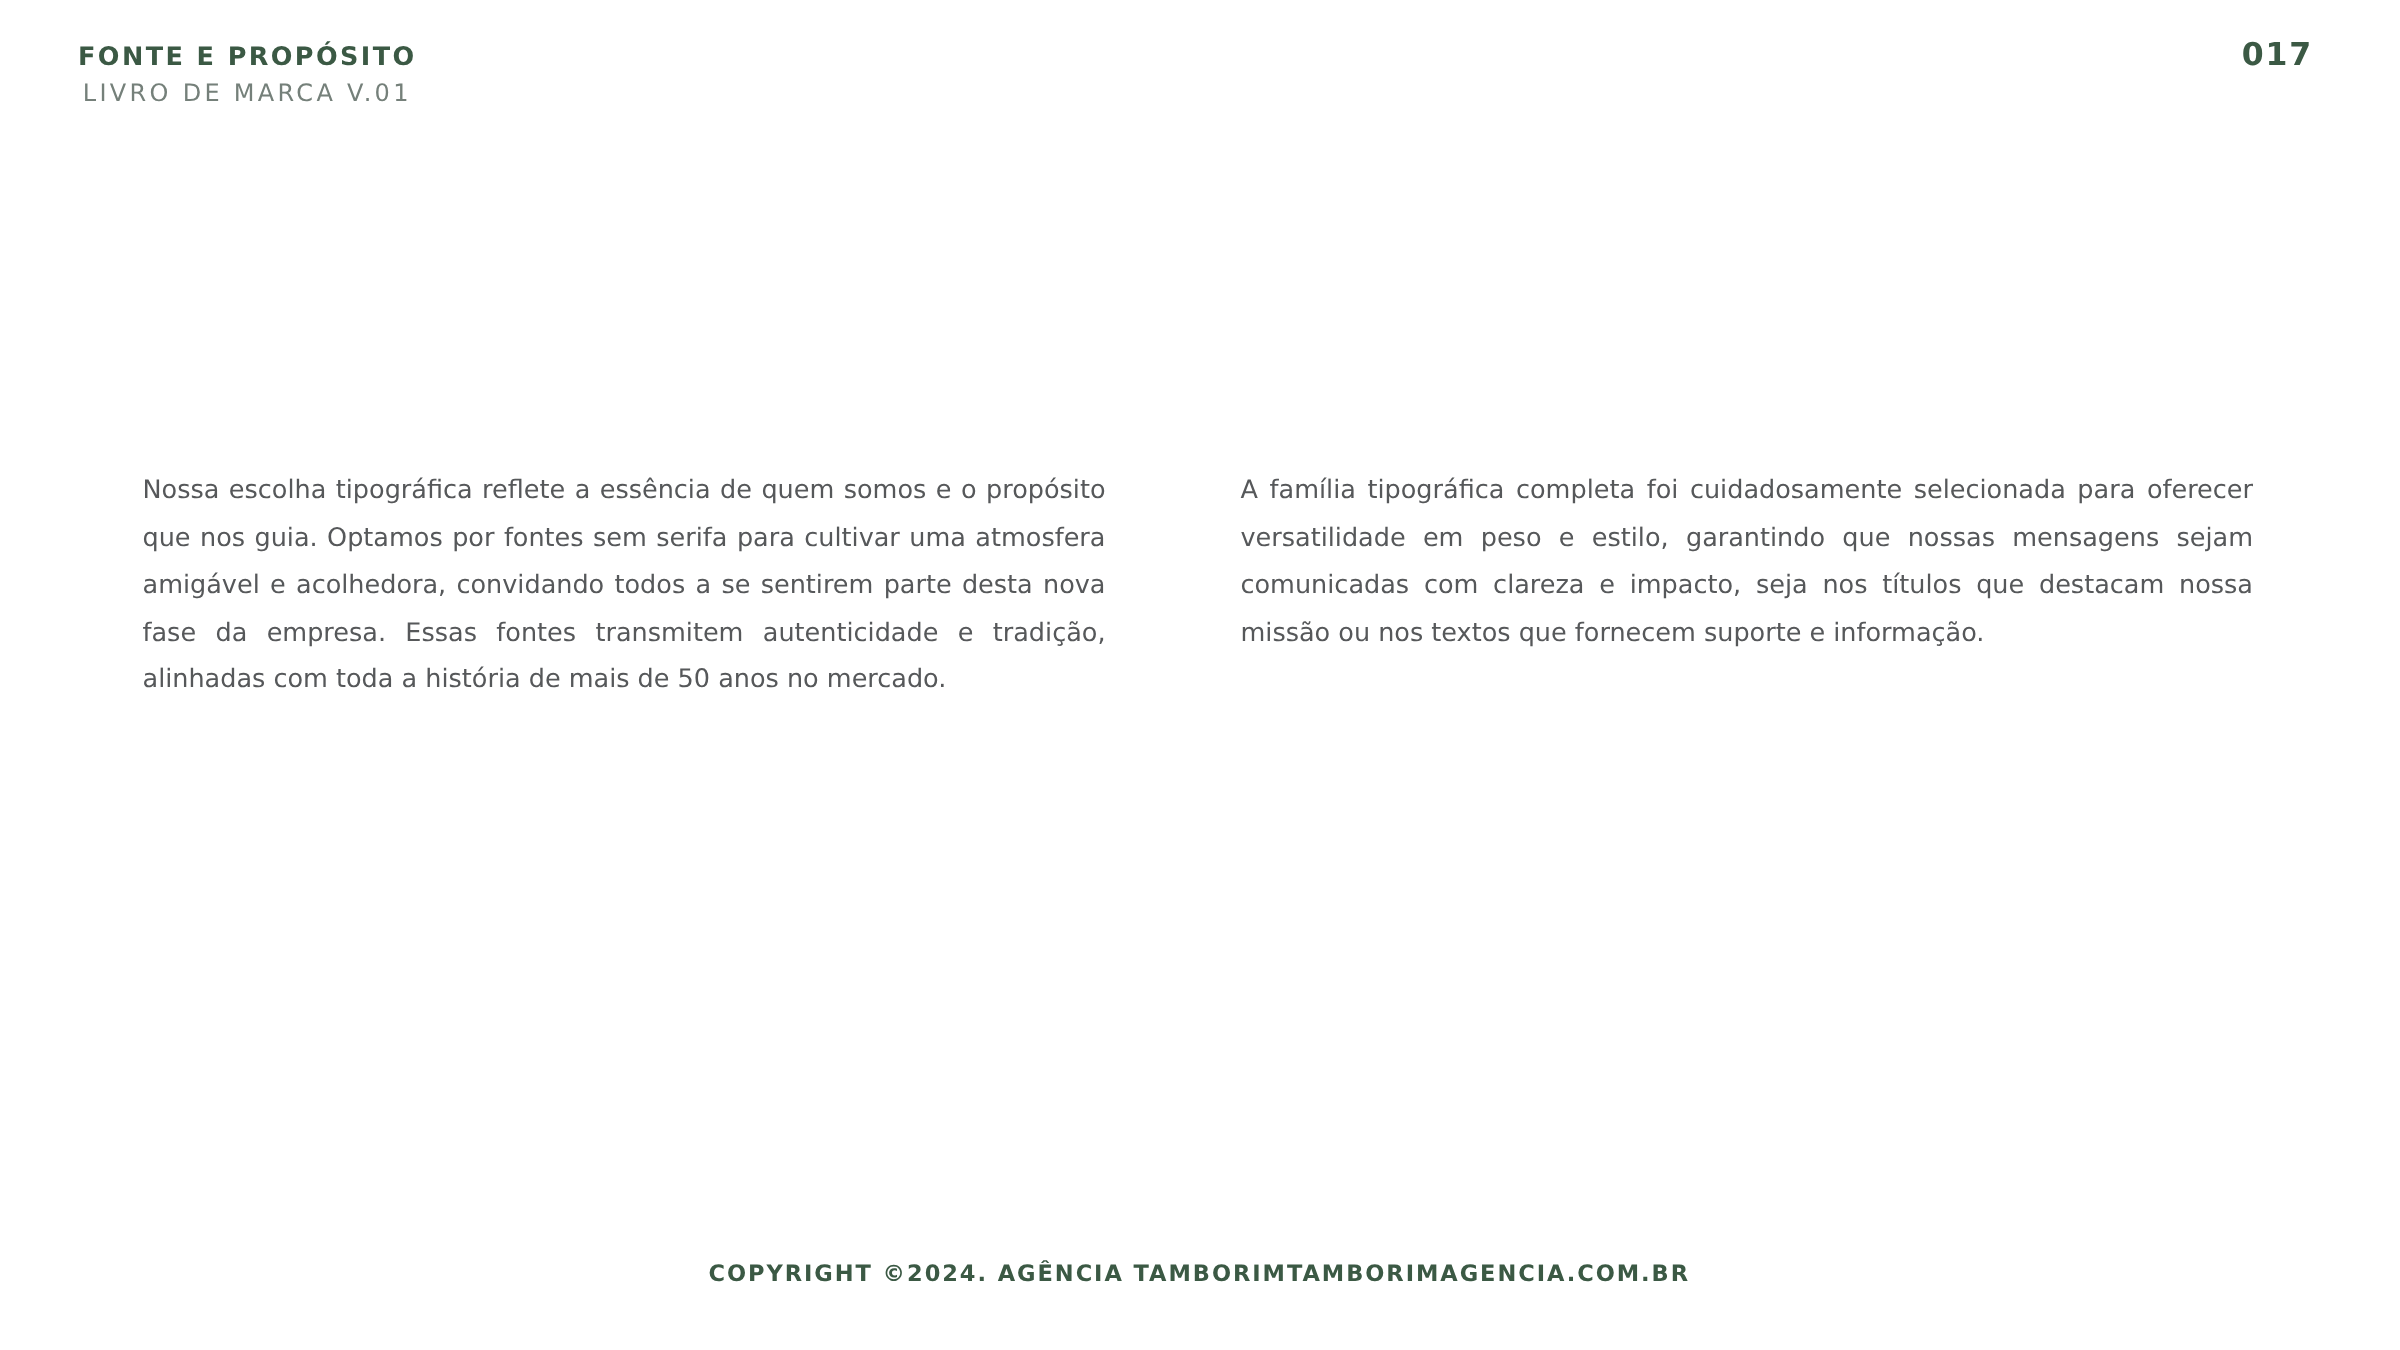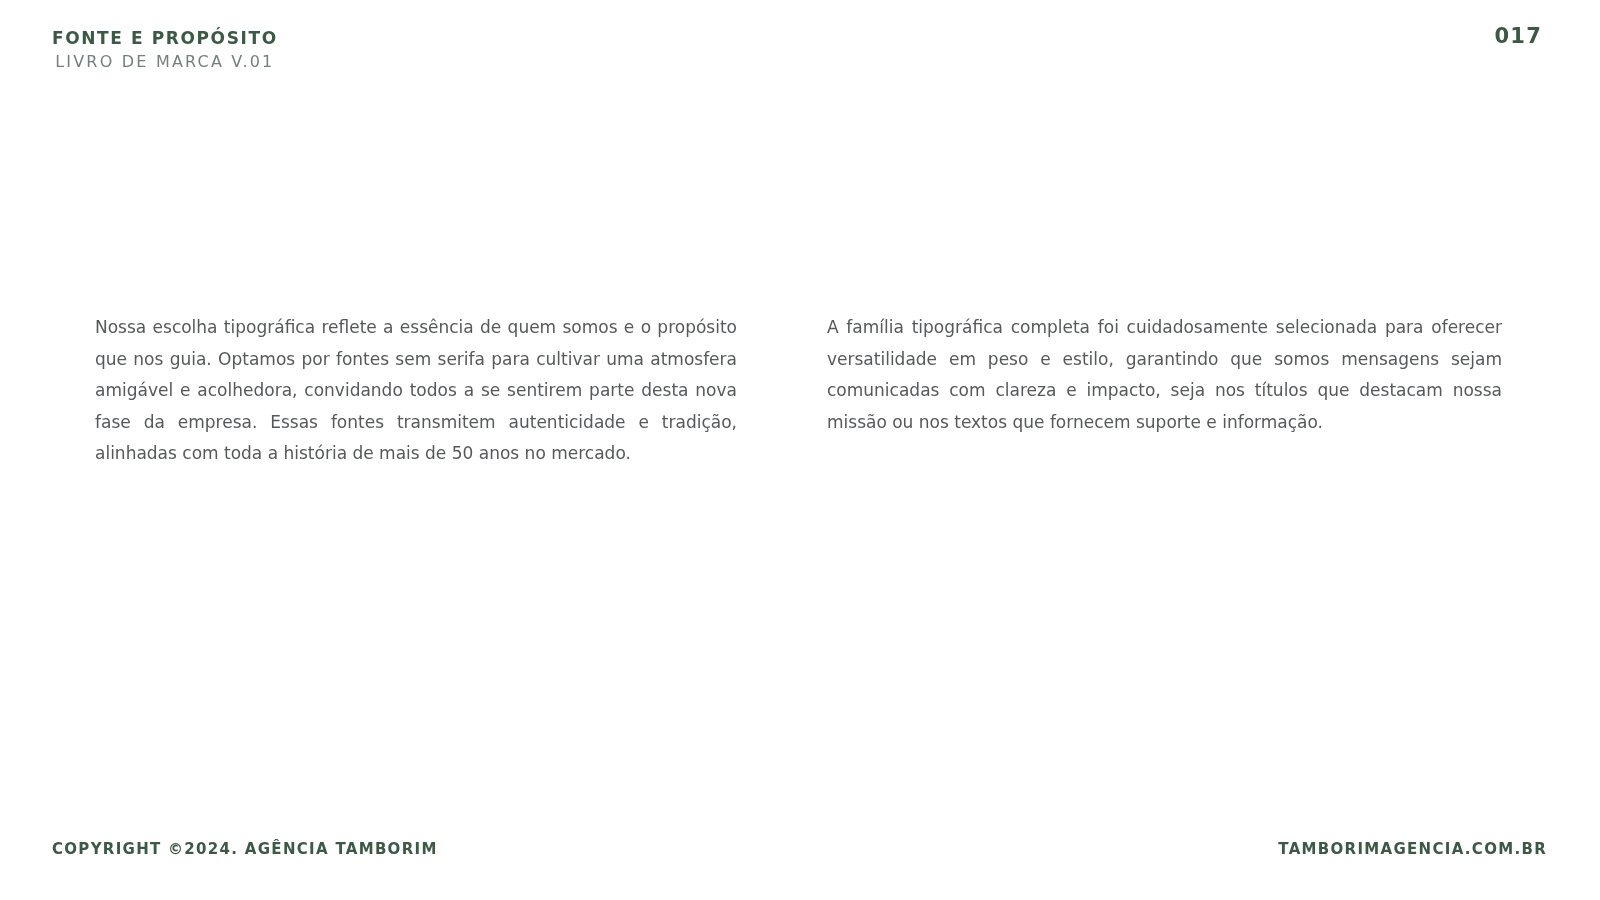--- a/index.html
+++ b/index.html
@@ -63,21 +63,21 @@
     text-align: justify;
     hyphens: manual;
     -webkit-hyphens: manual;
   }
   .footer {
     position: absolute;
     left: 52px;
     right: 53px;
     bottom: 42px;
     display: flex;
-    justify-content: space-between;
+    justify-content: center;
     align-items: baseline;
   }
   .footer-text {
     font-size: 15px;
     font-weight: 700;
     letter-spacing: 1.3px;
     color: var(--green);
   }
 </style>
 </head>
@@ -87,21 +87,21 @@
 
   <div class="header">
     <div class="header-title">FONTE E PROPÓSITO</div>
     <div class="header-subtitle">LIVRO DE MARCA V.01</div>
   </div>
 
   <div class="page-number">017</div>
 
   <div class="columns">
     <div class="col-left body-text">Nossa escolha tipográfica reflete a essência de quem somos e o propósito que nos guia. Opta­mos por fontes sem serifa para cultivar uma at­mosfera amigável e acolhedora, convidando todos a se sentirem parte desta nova fase da em­presa. Essas fontes transmitem autenticidade e tradição, alinhadas com toda a história de mais de 50 anos no mercado.</div>
-    <div class="col-right body-text">A família tipográfica completa foi cuidadosa­mente selecionada para oferecer versatilidade em peso e estilo, garantindo que somos mensagens sejam comunicadas com clareza e impacto, seja nos títulos que destacam nossa missão ou nos textos que fornecem suporte e informação.</div>
+    <div class="col-right body-text">A família tipográfica completa foi cuidadosa­mente selecionada para oferecer versatilidade em peso e estilo, garantindo que nossas mensagens sejam comunicadas com clareza e impacto, seja nos títulos que destacam nossa missão ou nos textos que fornecem suporte e informação.</div>
   </div>
 
   <div class="footer">
     <div class="footer-text">COPYRIGHT ©2024. AGÊNCIA TAMBORIM</div>
     <div class="footer-text">TAMBORIMAGENCIA.COM.BR</div>
   </div>
 
 </div>
 
 </body></html>

